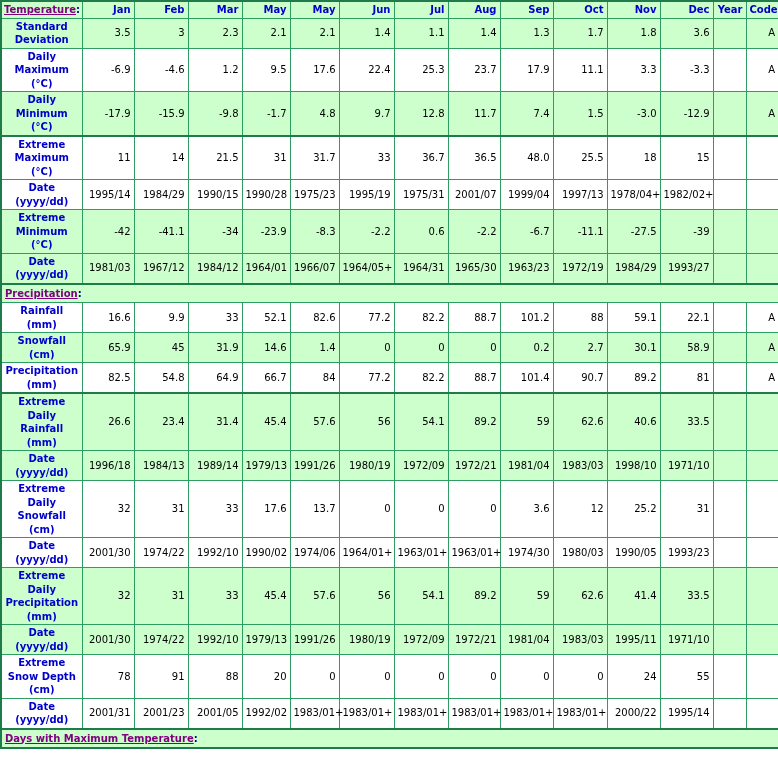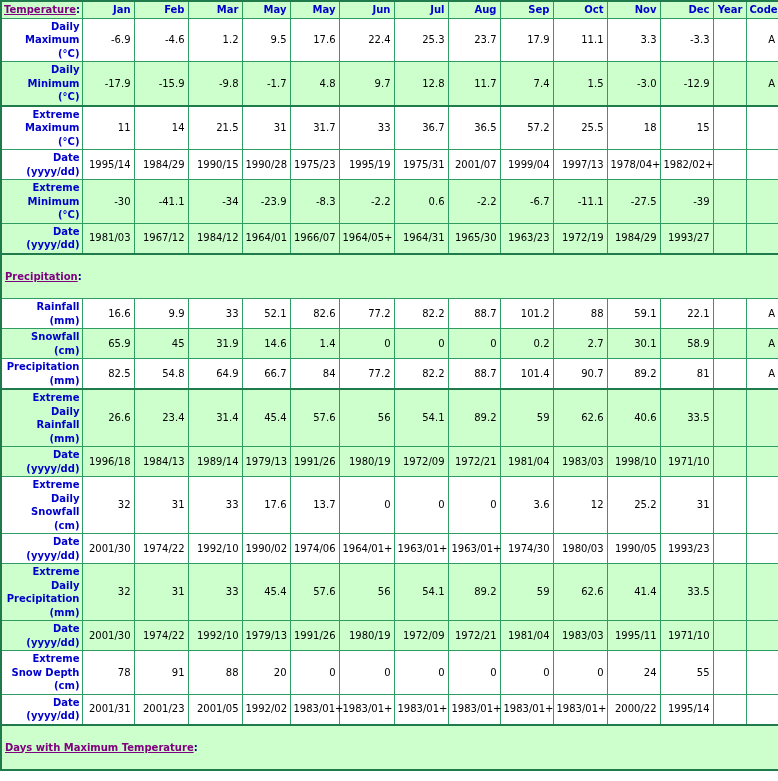--- a/index.html
+++ b/index.html
@@ -24,39 +24,39 @@
     font-size:10px;
     line-height:13.5px;
     color:#000;
     padding:1px 3px;
     overflow:visible;
     vertical-align:middle;
   }
   td.label-cell{
     color:var(--label-blue);
     font-weight:bold;
-    text-align:right;
+    text-align:center;
     white-space:pre-line;
     padding:1px 2px;
   }
   td.month-cell{
     color:var(--label-blue);
     font-weight:bold;
     text-align:right;
     white-space:nowrap;
   }
   td.val{
     text-align:right;
     white-space:nowrap;
   }
   td.shaded{background:var(--green-bg);}
   td.section-cell{
     background:var(--green-bg);
     text-align:left;
-    padding:15px 3px;
+    padding:2px 3px;
     white-space:nowrap;
   }
   .section-link{
     color:var(--link-purple);
     font-weight:bold;
     text-decoration:underline;
     cursor:pointer;
   }
   .colon{
     color:var(--colon-navy);
@@ -98,20 +98,38 @@
         <td class="month-cell shaded">Jul</td>
         <td class="month-cell shaded">Aug</td>
         <td class="month-cell shaded">Sep</td>
         <td class="month-cell shaded">Oct</td>
         <td class="month-cell shaded">Nov</td>
         <td class="month-cell shaded">Dec</td>
         <td class="month-cell shaded">Year</td>
         <td class="month-cell shaded">Code</td>
       </tr>
       <tr>
+        <td class="label-cell shaded">Standard
+Deviation</td>
+        <td class="val shaded">3.5</td>
+        <td class="val shaded">3</td>
+        <td class="val shaded">2.3</td>
+        <td class="val shaded">2.1</td>
+        <td class="val shaded">2.1</td>
+        <td class="val shaded">1.4</td>
+        <td class="val shaded">1.1</td>
+        <td class="val shaded">1.4</td>
+        <td class="val shaded">1.3</td>
+        <td class="val shaded">1.7</td>
+        <td class="val shaded">1.8</td>
+        <td class="val shaded">3.6</td>
+        <td class="val shaded"></td>
+        <td class="val shaded">A</td>
+      </tr>
+      <tr>
         <td class="label-cell">Daily
 Maximum
 (°C)</td>
         <td class="val">-6.9</td>
         <td class="val">-4.6</td>
         <td class="val">1.2</td>
         <td class="val">9.5</td>
         <td class="val">17.6</td>
         <td class="val">22.4</td>
         <td class="val">25.3</td>
@@ -147,21 +165,21 @@
 Maximum
 (°C)</td>
         <td class="val">11</td>
         <td class="val">14</td>
         <td class="val">21.5</td>
         <td class="val">31</td>
         <td class="val">31.7</td>
         <td class="val">33</td>
         <td class="val bold">36.7</td>
         <td class="val">36.5</td>
-        <td class="val">57.2</td>
+        <td class="val">48.0</td>
         <td class="val">25.5</td>
         <td class="val">18</td>
         <td class="val">15</td>
         <td class="val"></td>
         <td class="val"></td>
       </tr>
       <tr>
         <td class="label-cell">Date
 (yyyy/dd)</td>
         <td class="val">1995/14</td>
@@ -176,21 +194,21 @@
         <td class="val">1997/13</td>
         <td class="val">1978/04+</td>
         <td class="val">1982/02+</td>
         <td class="val"></td>
         <td class="val"></td>
       </tr>
       <tr>
         <td class="label-cell shaded">Extreme
 Minimum
 (°C)</td>
-        <td class="val shaded bold">-30</td>
+        <td class="val shaded bold">-42</td>
         <td class="val shaded">-41.1</td>
         <td class="val shaded">-34</td>
         <td class="val shaded">-23.9</td>
         <td class="val shaded">-8.3</td>
         <td class="val shaded">-2.2</td>
         <td class="val shaded">0.6</td>
         <td class="val shaded">-2.2</td>
         <td class="val shaded">-6.7</td>
         <td class="val shaded">-11.1</td>
         <td class="val shaded">-27.5</td>

